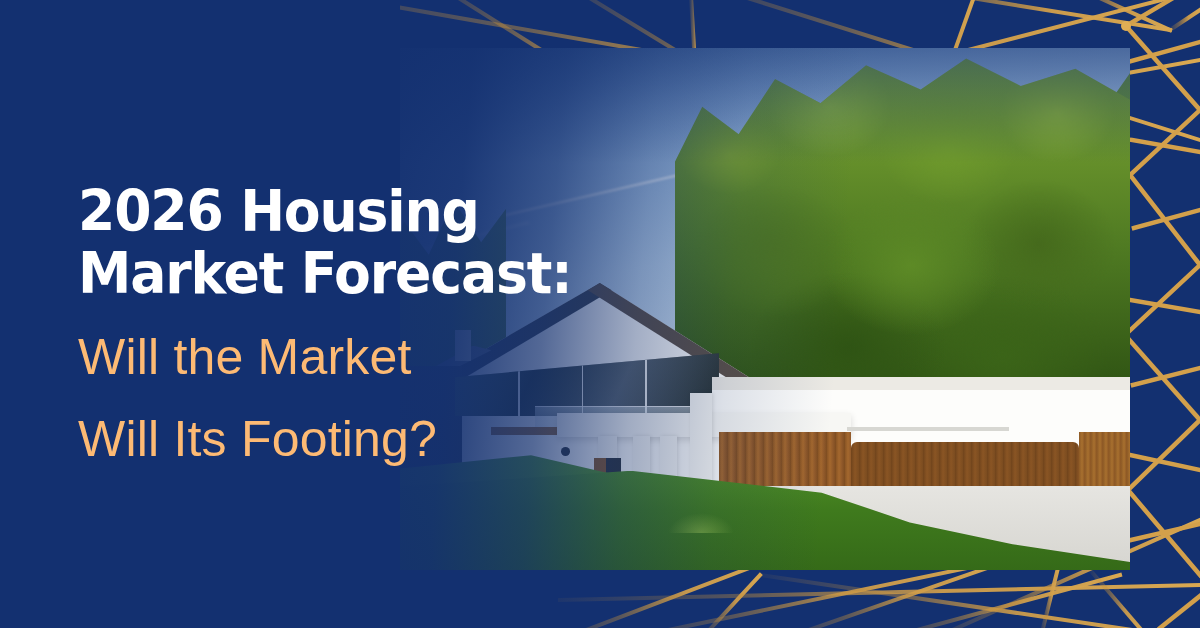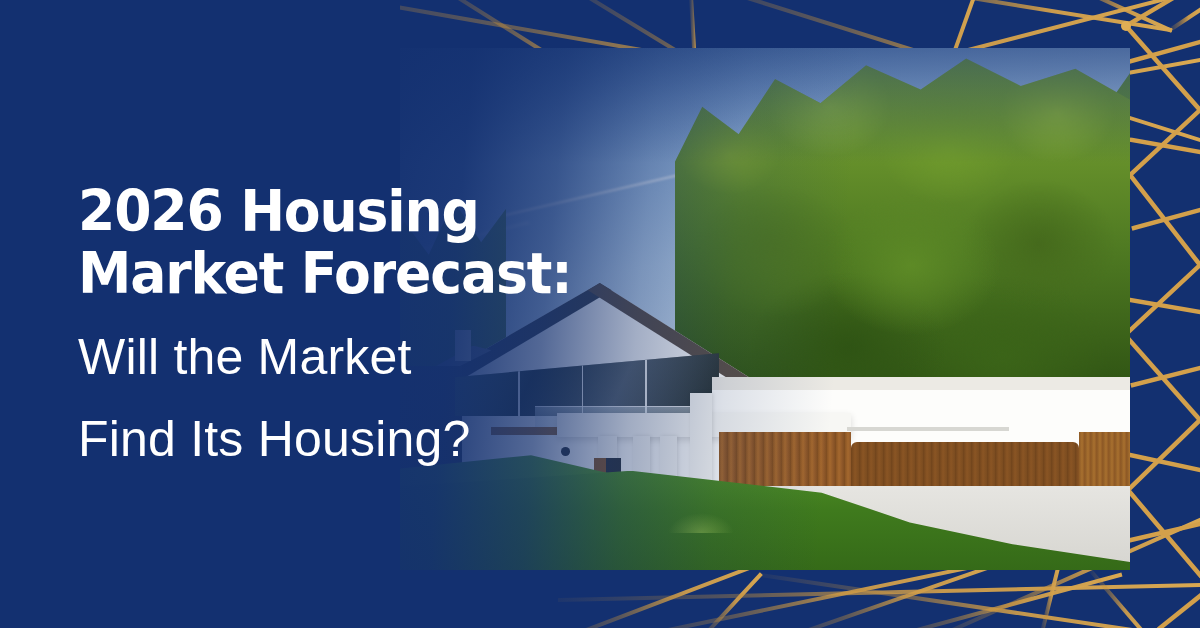--- a/index.html
+++ b/index.html
@@ -256,21 +256,21 @@
     transform-origin:left center;
     white-space:nowrap;
   }
   .subhead{
     margin-top:24px;
     font-family:"Liberation Sans", sans-serif;
     font-weight:300;
     font-size:50px;
     line-height:58px;
     letter-spacing:.2px;
-    color:#ffffff;
+    color:#fdba74;
     white-space:nowrap;
   }
 </style>
 </head>
 <body>
 
 <div class="banner">
 
   <div class="pattern">
     <svg viewBox="0 0 1200 628" xmlns="http://www.w3.org/2000/svg" aria-hidden="true">
@@ -394,16 +394,16 @@
     <div class="photo-wash-top"></div>
     <div class="photo-wash"></div>
   </div>
 
   <div class="left-panel"></div>
 
   <div class="text-block">
     <div class="headline">2026 Housing</div>
     <div class="headline">Market Forecast:</div>
     <div class="subhead">Will the Market</div>
-    <div class="subhead l2">Find Its Housing?</div>
+    <div class="subhead l2">Will Its Footing?</div>
   </div>
 
 </div>
 
 </body></html>

